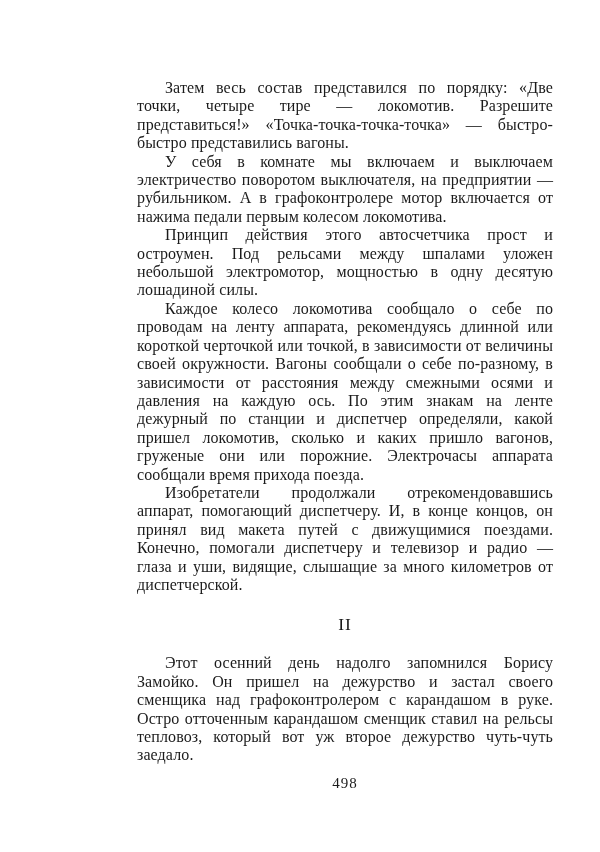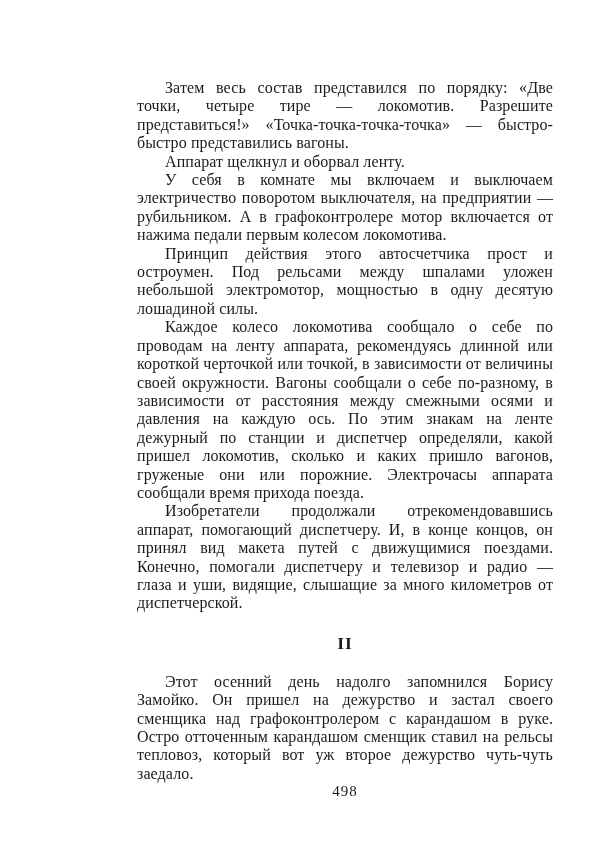--- a/index.html
+++ b/index.html
@@ -25,37 +25,37 @@
     margin: 0;
     font-size: 16px;
     line-height: 18.4px;
     text-align: justify;
     text-indent: 28px;
     letter-spacing: 0.1px;
   }
   .section-heading {
     margin: 20px 0 19px 0;
     font-size: 17.5px;
-    font-weight: bold;
+    font-weight: normal;
     text-align: center;
     letter-spacing: 1px;
   }
   .page-number {
+    margin-top: 10px;
     font-size: 15px;
     text-align: center;
     letter-spacing: 1px;
   }
 </style>
 </head>
 <body>
 
 <div class="page">
   <div class="text-block">
     <p>Затем весь состав представился по порядку: «Две точки, четыре тире — локомотив. Разрешите представиться!» «Точка-точка-точка-точка» — быстро-быстро представились вагоны.</p>
-    <p>Аппарат щелкнул и оборвал ленту.</p>
     <p>У себя в комнате мы включаем и выключаем электричество поворотом выключателя, на предприятии — рубильником. А в графоконтролере мотор включается от нажима педали первым колесом локомотива.</p>
     <p>Принцип действия этого автосчетчика прост и остроумен. Под рельсами между шпалами уложен небольшой электромотор, мощностью в одну десятую лошадиной силы.</p>
     <p>Каждое колесо локомотива сообщало о себе по проводам на ленту аппарата, рекомендуясь длинной или короткой черточкой или точкой, в зависимости от величины своей окружности. Вагоны сообщали о себе по-разному, в зависимости от расстояния между смежными осями и давления на каждую ось. По этим знакам на ленте дежурный по станции и диспетчер определяли, какой пришел локомотив, сколько и каких пришло вагонов, груженые они или порожние. Электрочасы аппарата сообщали время прихода поезда.</p>
     <p>Изобретатели продолжали отрекомендовавшись аппарат, помогающий диспетчеру. И, в конце концов, он принял вид макета путей с движущимися поездами. Конечно, помогали диспетчеру и телевизор и радио — глаза и уши, видящие, слышащие за много километров от диспетчерской.</p>
     <h2 class="section-heading">II</h2>
     <p>Этот осенний день надолго запомнился Борису Замойко. Он пришел на дежурство и застал своего сменщика над графоконтролером с карандашом в руке. Остро отточенным карандашом сменщик ставил на рельсы тепловоз, который вот уж второе дежурство чуть-чуть заедало.</p>
   </div>
   <div class="page-number">498</div>
 </div>
 

